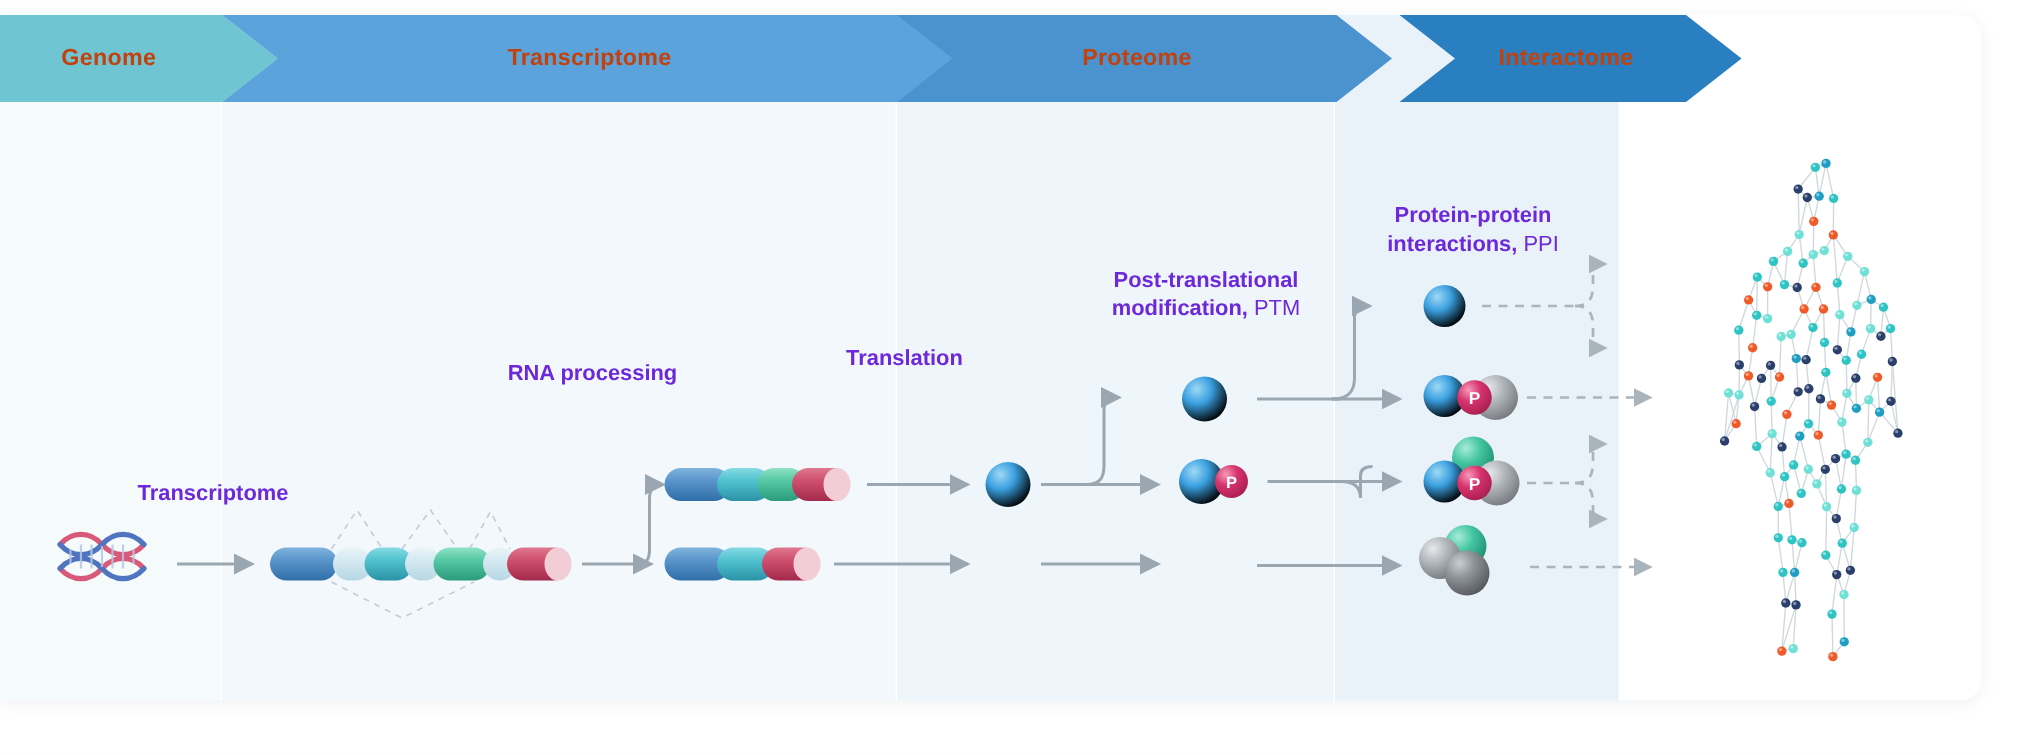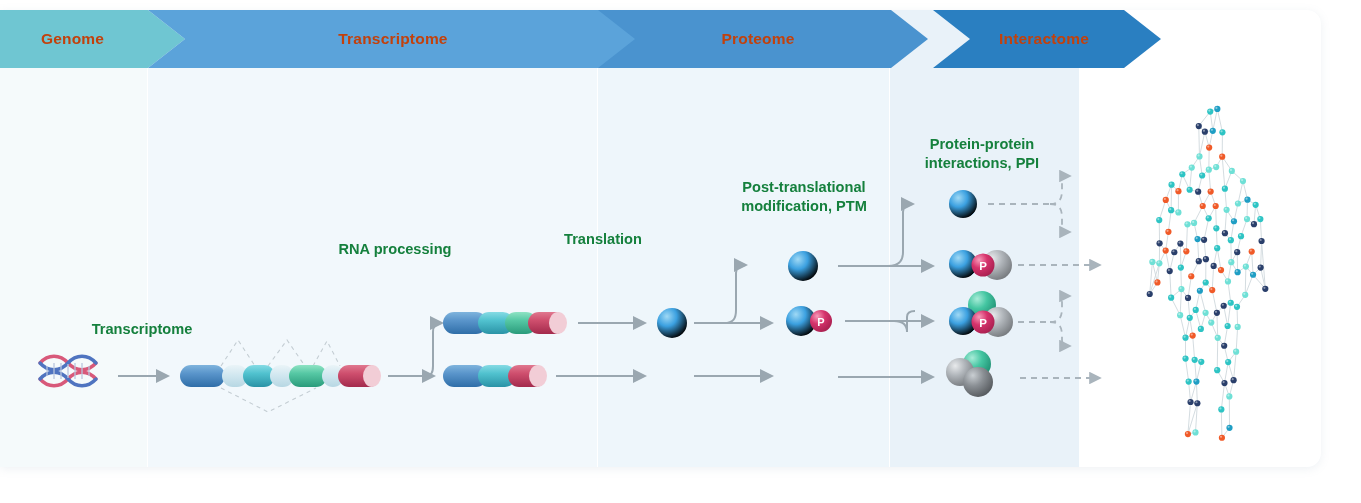--- a/index.html
+++ b/index.html
@@ -57,28 +57,28 @@
     font-weight: 700;
     letter-spacing: .2px;
     white-space: nowrap;
   }
   .seg .shape { position: absolute; inset: 0; }
   .seg .shape svg { width: 100%; height: 100%; display: block; }
 
   
   .lbl {
     position: absolute;
-    color: #15803d;
+    color: #6d28d9;
     font-size: 14.6px;
     font-weight: 600;
     line-height: 1.28;
     z-index: 4;
     white-space: pre-line;
   }
-  .lbl b { font-weight: 700; }
+  .lbl b { font-weight: 400; }
   .lbl.center { text-align: center; }
 
   
   #art {
     position: absolute; left: 0; top: 0;
     width: 1321px; height: 457px;
     z-index: 3;
     pointer-events: none;
   }
 </style>

